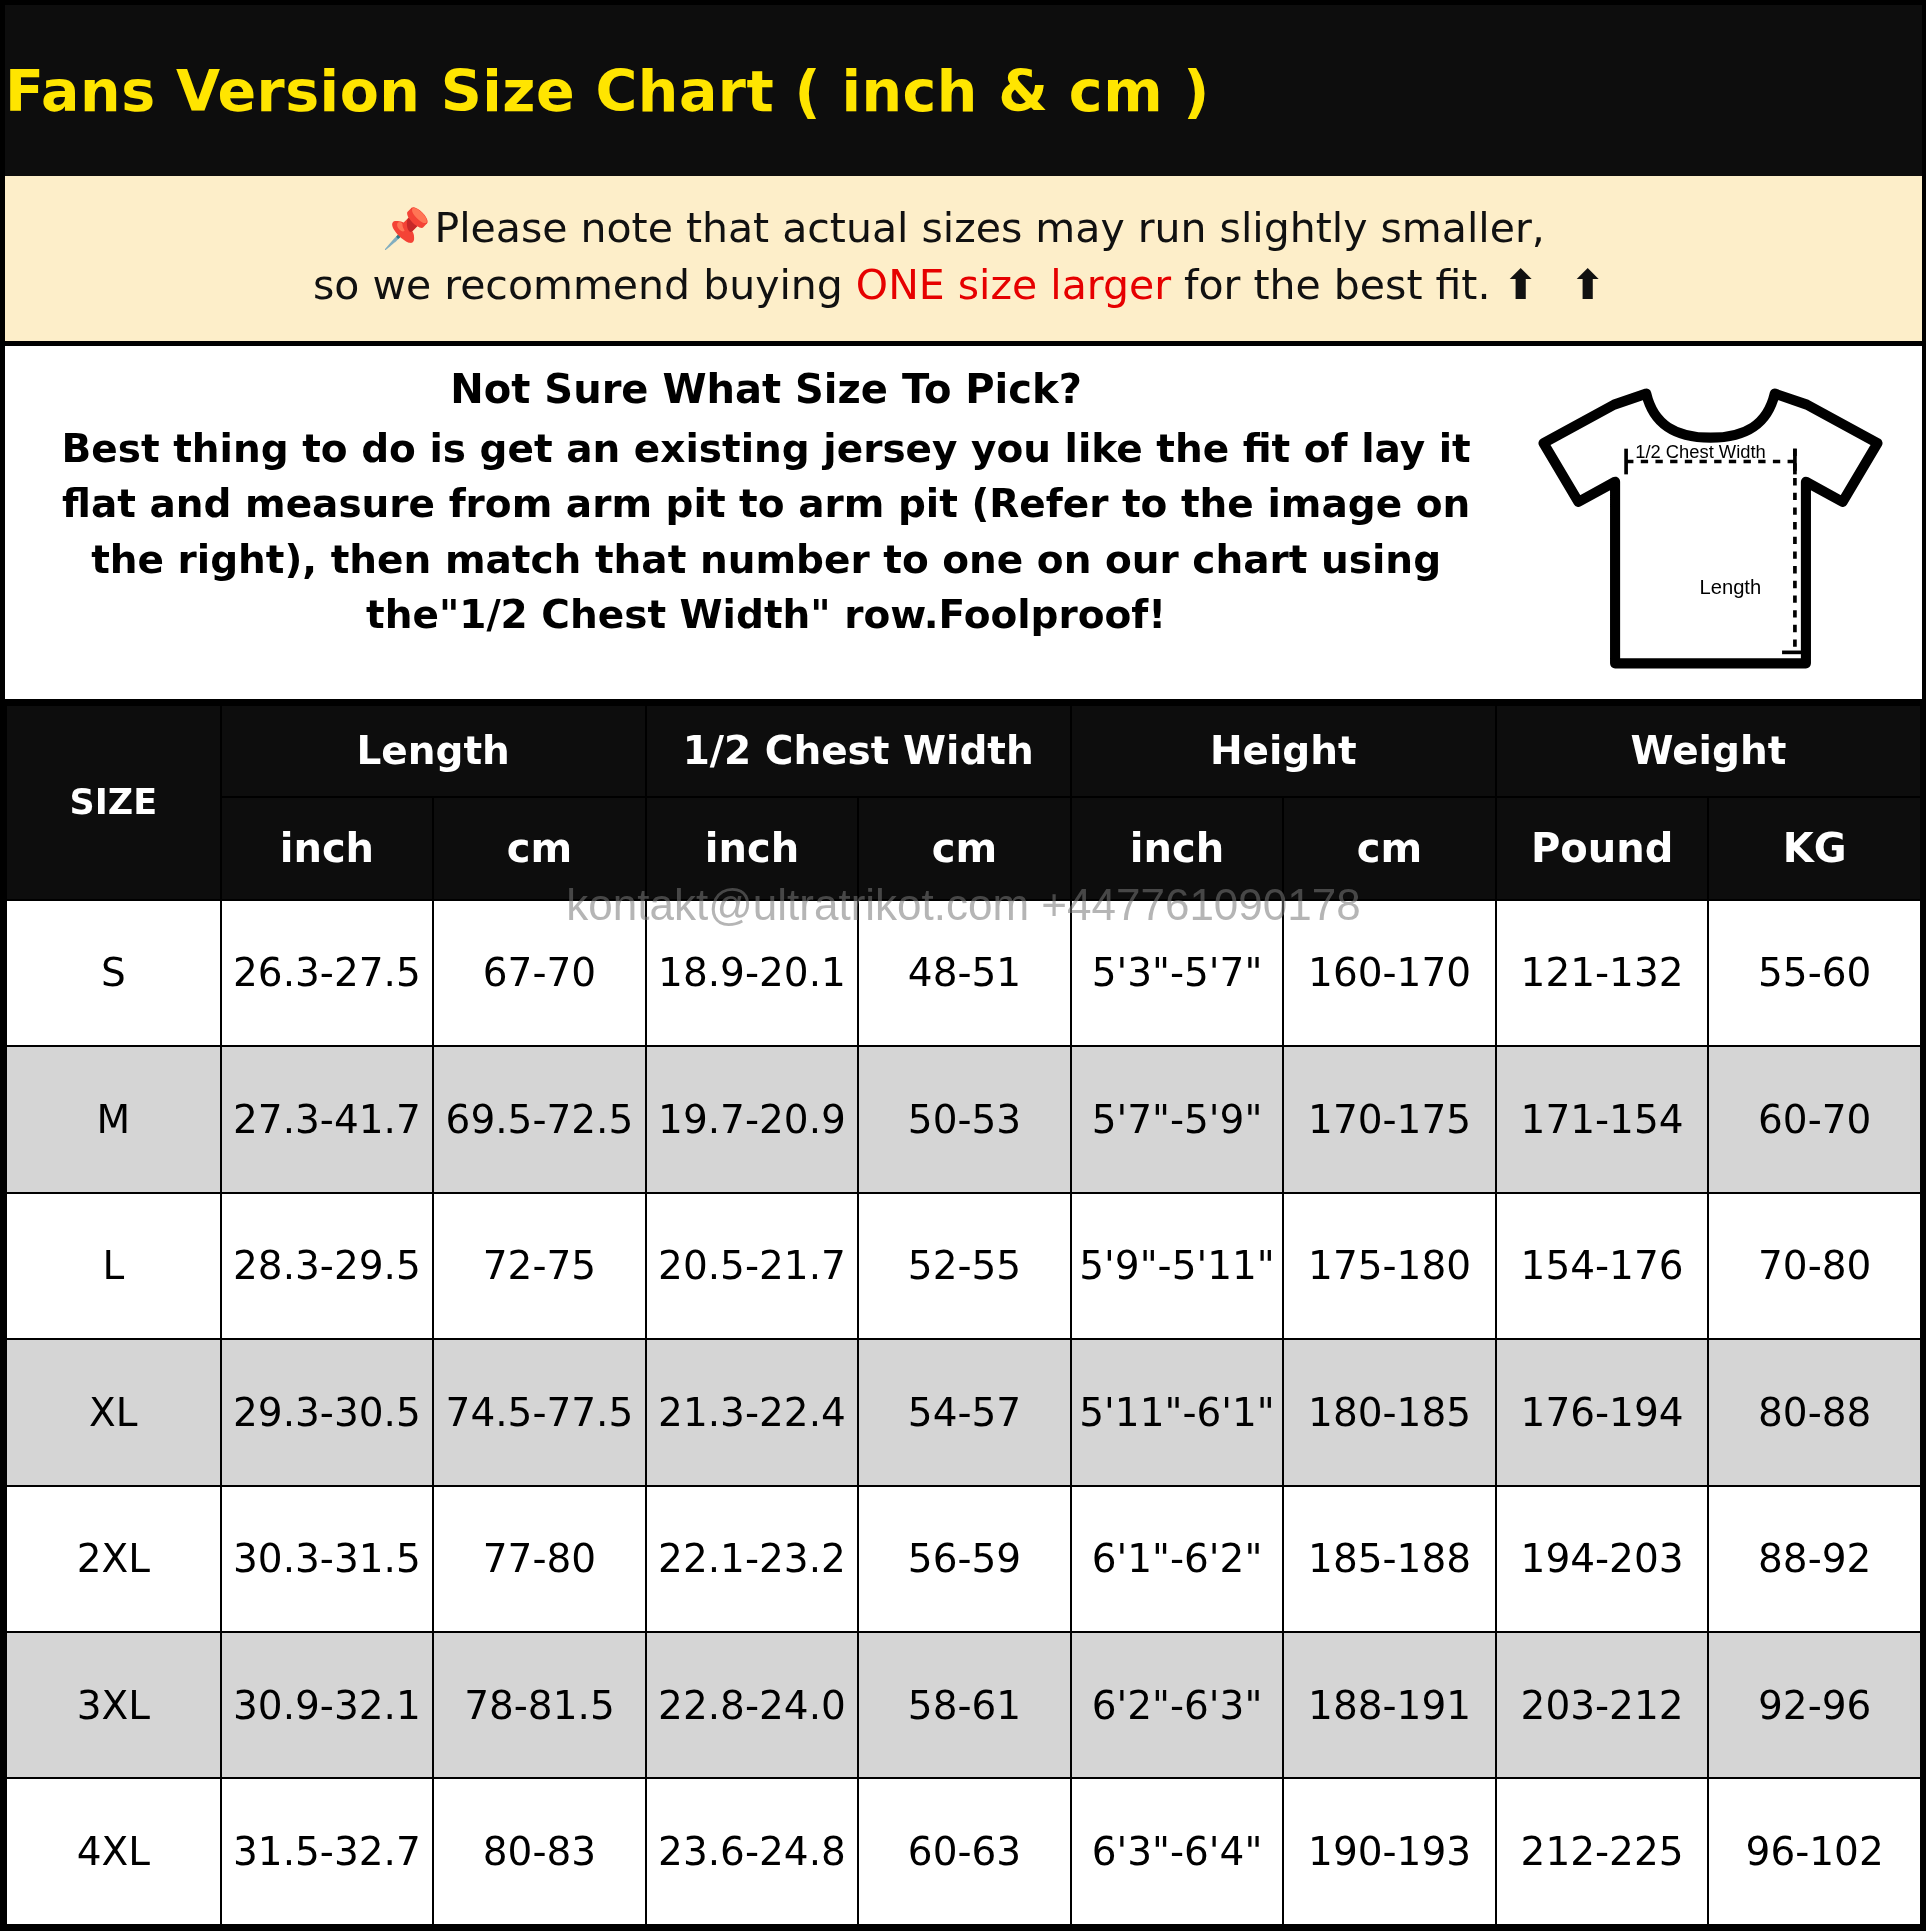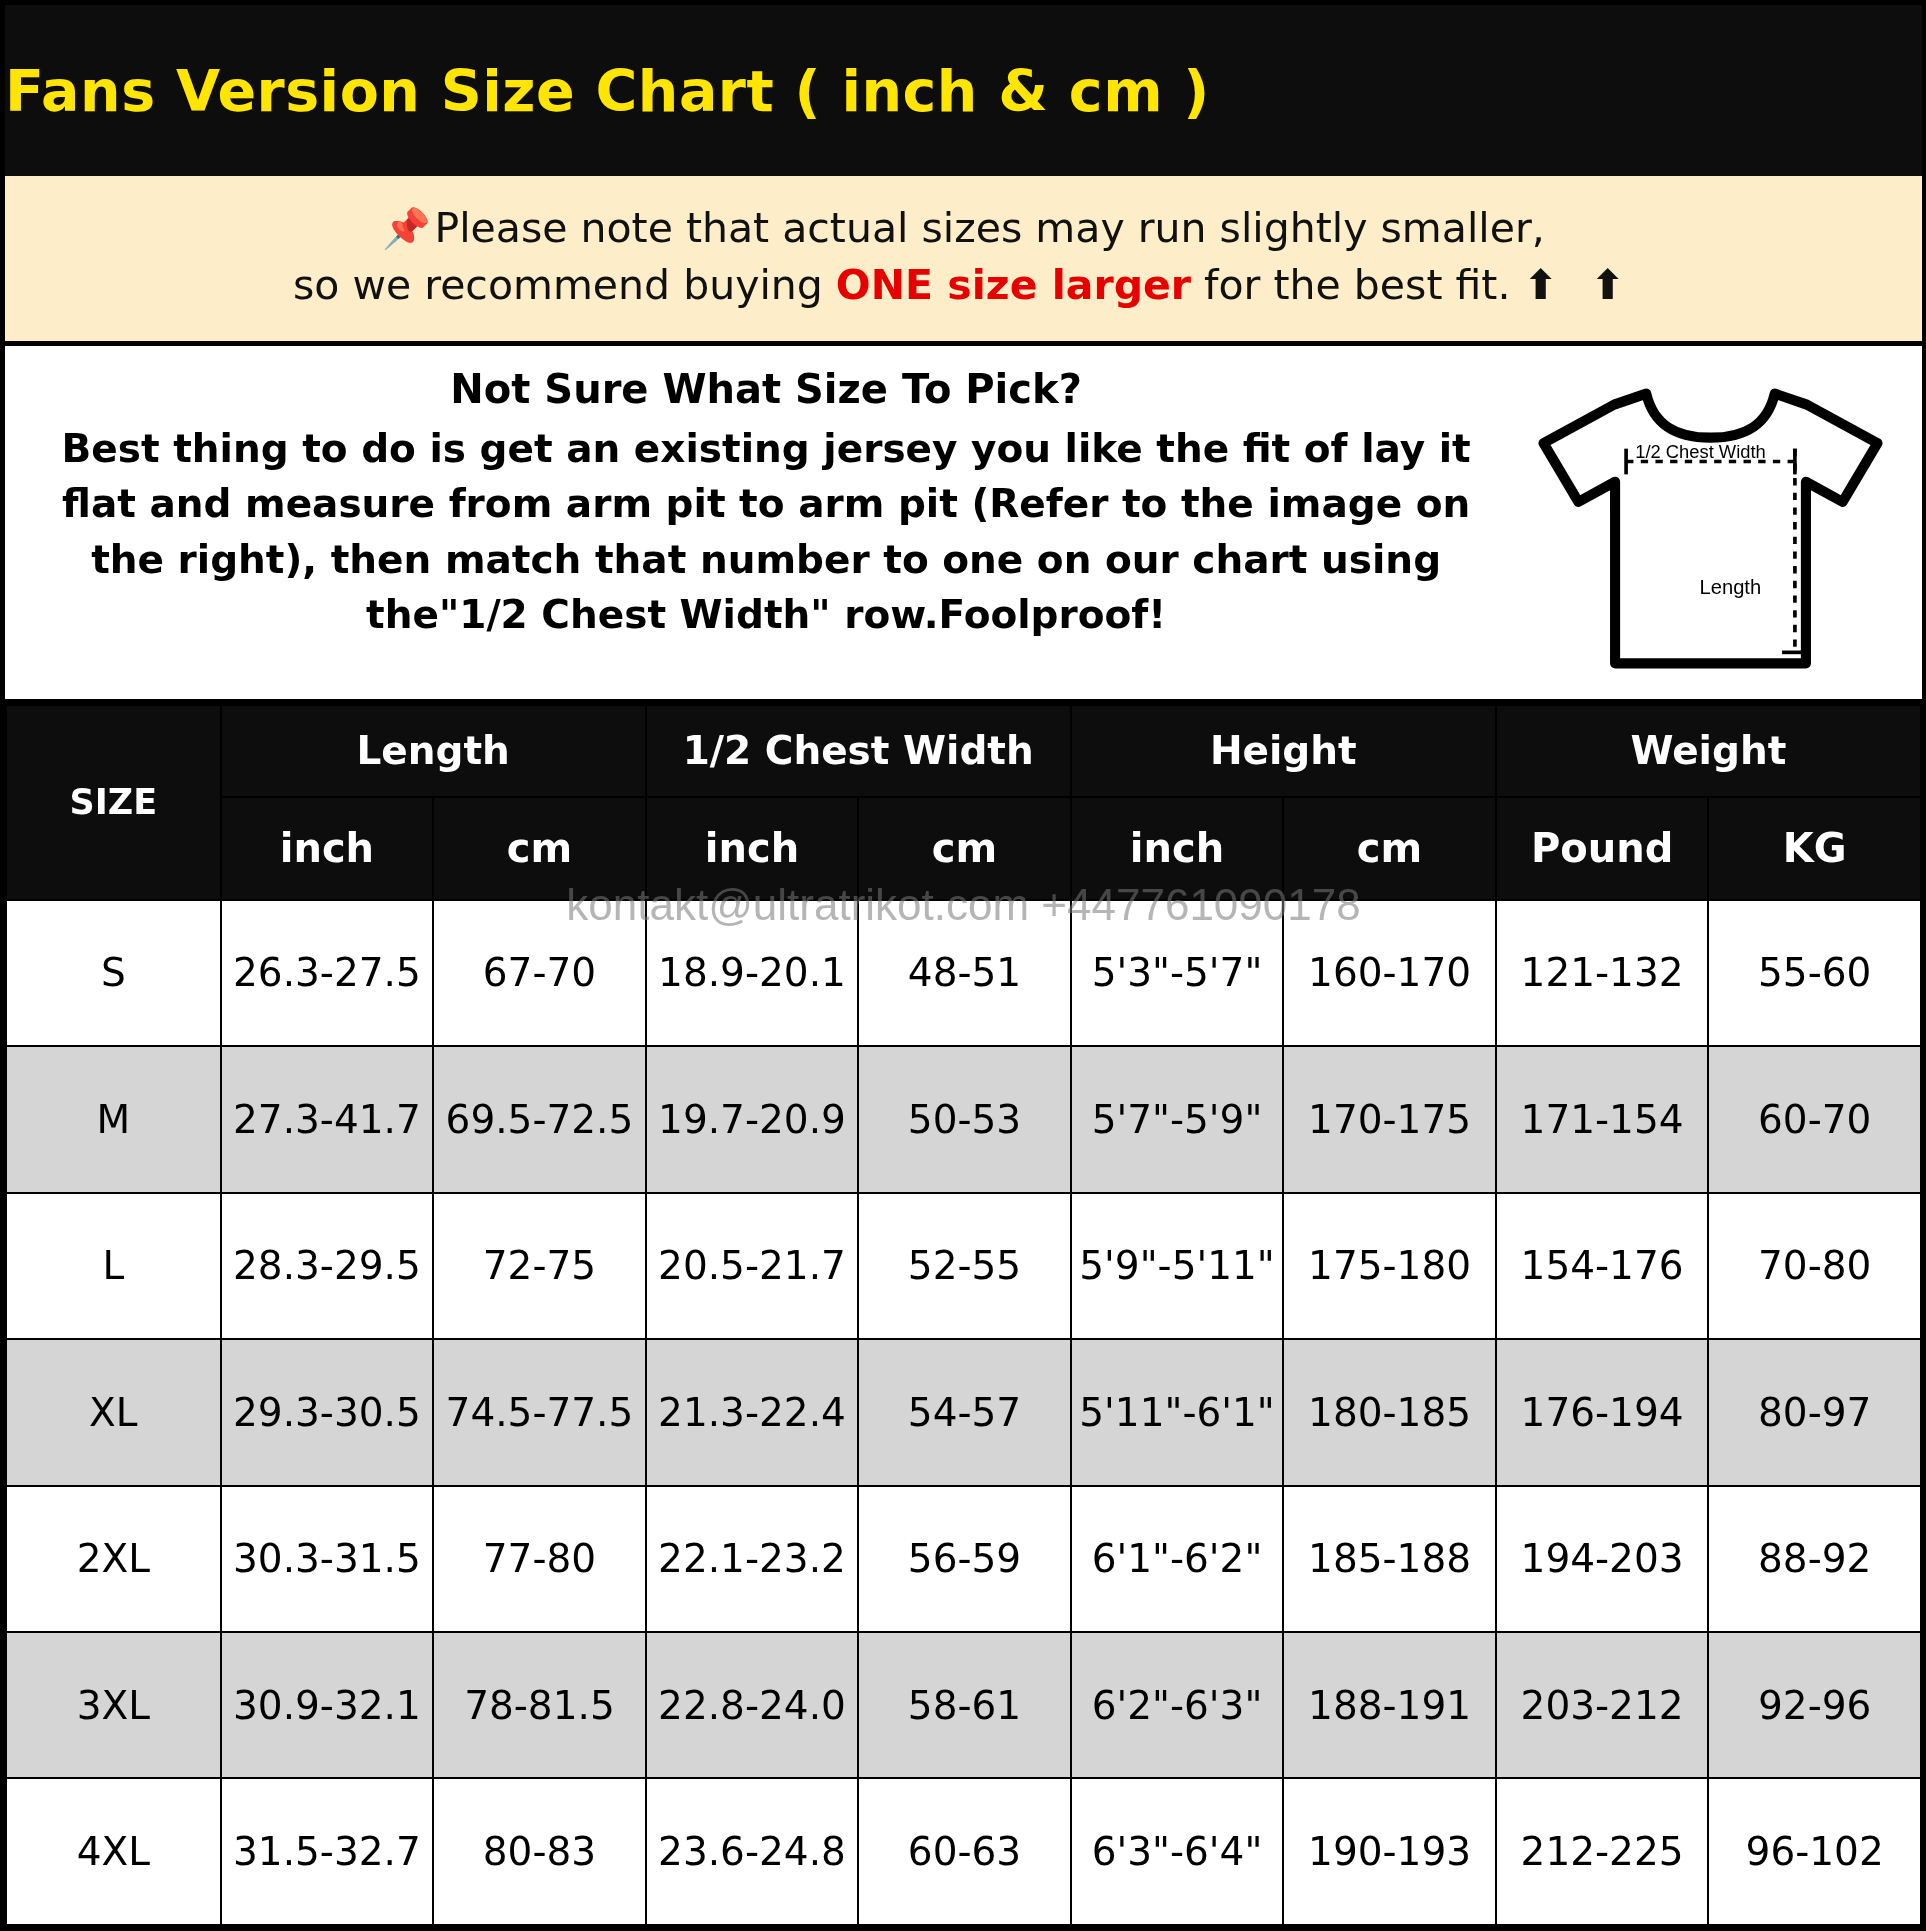--- a/index.html
+++ b/index.html
@@ -56,21 +56,21 @@
     font-family: "DejaVu Sans", sans-serif;
     font-weight: 400;
     color: #111111;
   }
   .pin-icon {
     font-size: 39px;
     margin-right: 3.7px;
   }
   .red-bold {
     color: #e60000;
-    font-weight: bold;
+    font-weight: normal;
   }
   .arrows {
     letter-spacing: 9.2px;
     font-weight: bold;
   }
 
   
   .help-section {
     flex: 0 0 auto;
     display: flex;
@@ -252,21 +252,21 @@
         </tr>
         <tr class="alt">
           <td class="size-cell">XL</td>
           <td>29.3-30.5</td>
           <td>74.5-77.5</td>
           <td>21.3-22.4</td>
           <td>54-57</td>
           <td>5'11"-6'1"</td>
           <td>180-185</td>
           <td>176-194</td>
-          <td>80-97</td>
+          <td>80-88</td>
         </tr>
         <tr>
           <td class="size-cell">2XL</td>
           <td>30.3-31.5</td>
           <td>77-80</td>
           <td>22.1-23.2</td>
           <td>56-59</td>
           <td>6'1"-6'2"</td>
           <td>185-188</td>
           <td>194-203</td>

